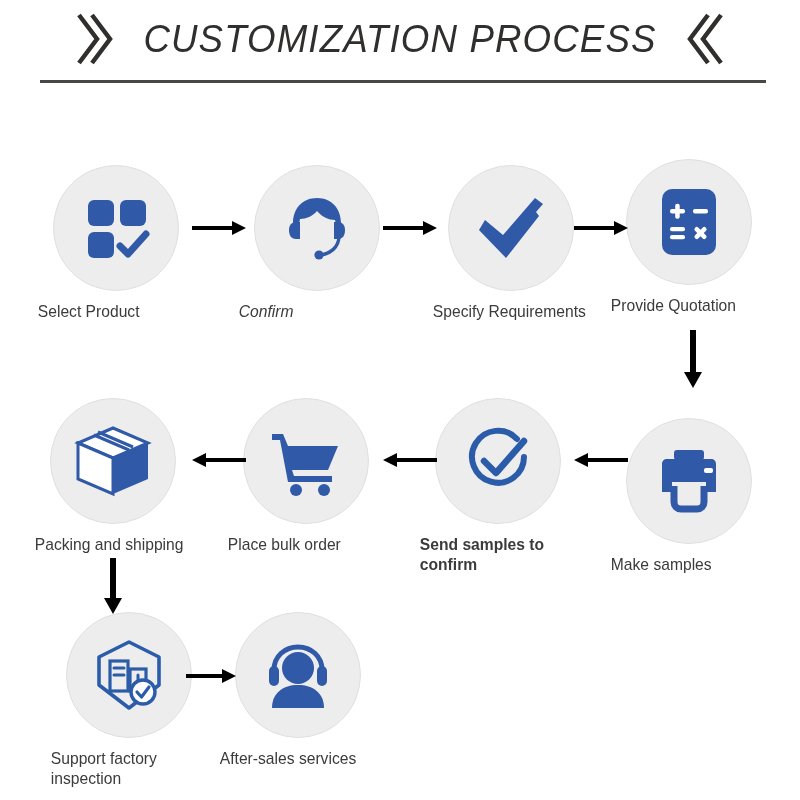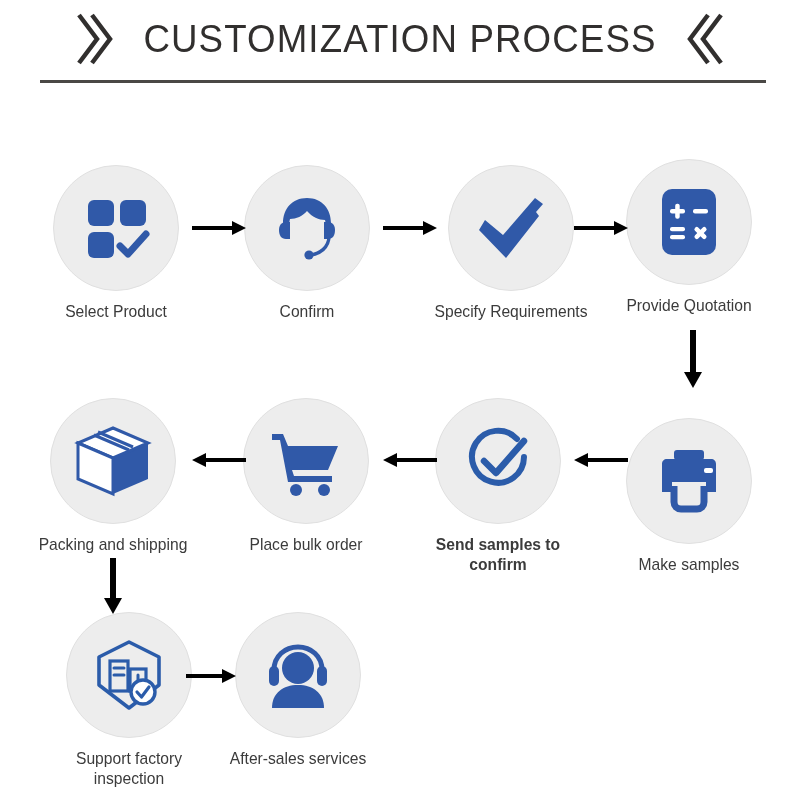--- a/index.html
+++ b/index.html
@@ -23,20 +23,21 @@
     top: 8px;
     width: 800px;
     height: 90px;
   }
   #title-row {
     display: flex;
     align-items: center;
     justify-content: center;
     gap: 14px;
     height: 62px;
+    font-style: italic;
   }
   .chev {
     display: block;
     flex: 0 0 auto;
   }
   #page-title {
     font-family: "Liberation Sans", "DejaVu Sans", sans-serif;
     font-size: 39px;
     letter-spacing: 1.2px;
     font-weight: 400;
@@ -51,21 +52,21 @@
     top: 72px;
     width: 726px;
     height: 3px;
     background: #4a4845;
   }
 
   
   .node {
     position: absolute;
     width: 170px;
-    text-align: center;
+    text-align: left;
   }
   .circle {
     width: 126px;
     height: 126px;
     margin: 0 auto;
     border-radius: 50%;
     background: #ededed;
     border: 1px solid #e0e0e0;
     box-sizing: border-box;
     display: flex;
@@ -111,21 +112,21 @@
     <svg width="72" height="72" viewBox="0 0 72 72">
       <rect x="8" y="8" width="26" height="26" rx="6" fill="#3059a8"></rect>
       <rect x="40" y="8" width="26" height="26" rx="6" fill="#3059a8"></rect>
       <rect x="8" y="40" width="26" height="26" rx="6" fill="#3059a8"></rect>
       <path d="M40 54 L48 62 L66 42" fill="none" stroke="#3059a8" stroke-width="7" stroke-linecap="round" stroke-linejoin="round"></path>
     </svg>
   </div>
   <div class="node-label">Select Product</div>
 </div>
 
-<div class="node" style="left:222px; top:165px;">
+<div class="node" style="left:232px; top:165px;font-style:italic;">
   <div class="circle">
     <svg width="76" height="76" viewBox="0 0 76 76">
       <path d="M38 8 C23 8 14 19 14 33 C14 38 15 42 17 45 L21 39 C20 36 20 32 21 29 C27 29 34 26 38 21 C43 27 50 30 56 30 C57 33 57 37 56 40 L60 45 C62 42 62 38 62 33 C62 19 53 8 38 8 Z" fill="#3059a8"></path>
       <path d="M17 32 C12 32 10 36 10 40 C10 45 12 49 17 49 L21 49 L21 32 Z" fill="#3059a8"></path>
       <path d="M59 32 C64 32 66 36 66 40 C66 45 64 49 59 49 L55 49 L55 32 Z" fill="#3059a8"></path>
       <path d="M60 46 C60 58 50 64 42 65" fill="none" stroke="#3059a8" stroke-width="3.4"></path>
       <circle cx="40" cy="65" r="4.6" fill="#3059a8"></circle>
     </svg>
   </div>
   <div class="node-label">Confirm</div>

